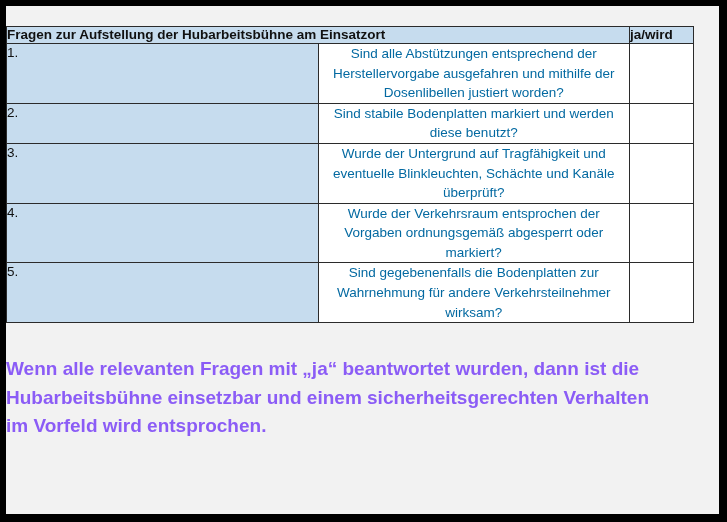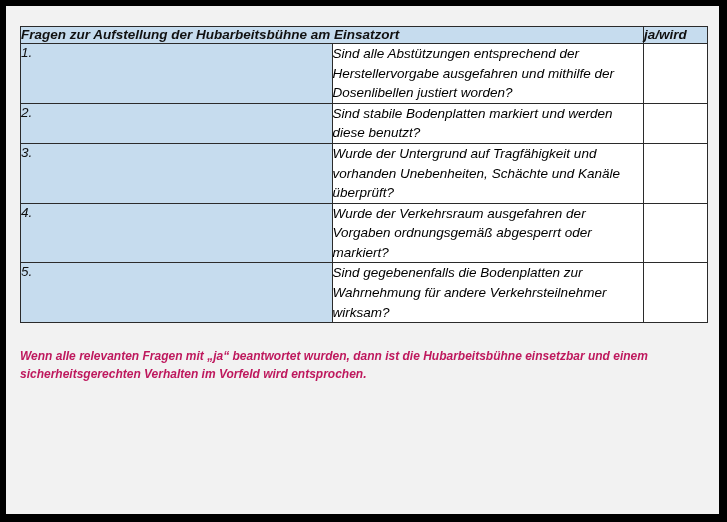--- a/index.html
+++ b/index.html
@@ -17,24 +17,23 @@
     position: absolute;
     left: 6px;
     top: 6px;
     width: 713px;
     height: 508px;
     background: #f2f2f2;
     box-sizing: border-box;
   }
   .inner {
     position: absolute;
-    left: 14px;
+    left: 0;
     top: 20px;
     width: 685px;
-    font-style: italic;
   }
   table.checklist {
     border-collapse: collapse;
     width: 685px;
     table-layout: fixed;
     border: 1.5px solid #2b2b2b;
   }
   table.checklist td, table.checklist th {
     border: 1px solid #2b2b2b;
     vertical-align: top;
@@ -60,34 +59,35 @@
     width: 42px;
     font-size: 13.5px;
     color: #111111;
     padding: 11px 0 11px 11px;
     line-height: 1.35;
     box-sizing: border-box;
   }
   .q-cell {
     background: #ffffff;
     font-size: 13.5px;
-    color: #000000;
+    color: #0369a1;
     padding: 11px 14px 12px 14px;
     line-height: 1.45;
     box-sizing: border-box;
+    text-align: center;
   }
   .ans-cell {
     background: #ffffff;
     width: 63px;
   }
   .footer-note {
-    margin-top: 24px;
-    font-size: 12px;
+    margin-top: 32px;
+    font-size: 19px;
     font-weight: bold;
-    color: #be185d;
+    color: #8b5cf6;
     line-height: 1.5;
     width: 670px;
   }
 </style>
 </head>
 <body>
 
 <div class="page">
   <div class="inner">
 
@@ -105,27 +105,27 @@
       </tr>
 
       <tr>
         <td class="num-cell">2.</td>
         <td class="q-cell">Sind stabile Bodenplatten markiert und werden diese benutzt?</td>
         <td class="ans-cell"></td>
       </tr>
 
       <tr>
         <td class="num-cell">3.</td>
-        <td class="q-cell">Wurde der Untergrund auf Tragfähigkeit und vorhanden Unebenheiten, Schächte und Kanäle überprüft?</td>
+        <td class="q-cell">Wurde der Untergrund auf Tragfähigkeit und eventuelle Blinkleuchten, Schächte und Kanäle überprüft?</td>
         <td class="ans-cell"></td>
       </tr>
 
       <tr>
         <td class="num-cell">4.</td>
-        <td class="q-cell">Wurde der Verkehrsraum ausgefahren der Vorgaben ordnungsgemäß abgesperrt oder markiert?</td>
+        <td class="q-cell">Wurde der Verkehrsraum entsprochen der Vorgaben ordnungsgemäß abgesperrt oder markiert?</td>
         <td class="ans-cell"></td>
       </tr>
 
       <tr>
         <td class="num-cell">5.</td>
         <td class="q-cell">Sind gegebenenfalls die Bodenplatten zur Wahrnehmung für andere Verkehrsteilnehmer wirksam?</td>
         <td class="ans-cell"></td>
       </tr>
     </tbody>
       </table>

